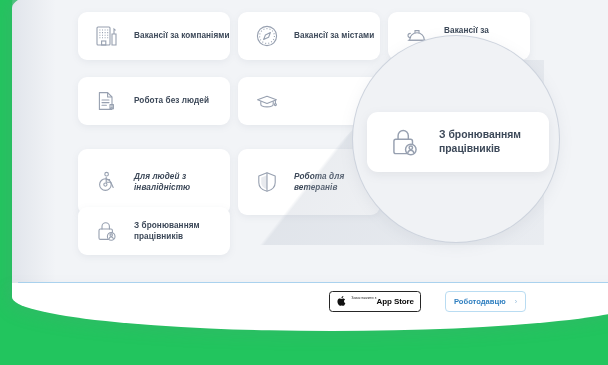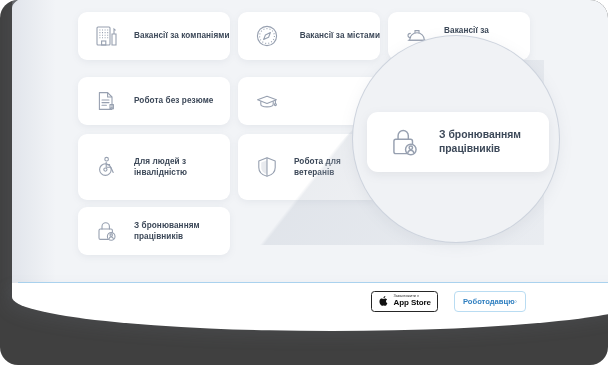--- a/index.html
+++ b/index.html
@@ -3,21 +3,21 @@
 <meta charset="utf-8">
 <title>Work.ua categories panel</title>
 <style>
   html,body{margin:0;padding:0;}
   body{
     width:608px;height:365px;overflow:hidden;
     background:#ffffff;
     font-family:"Liberation Sans","DejaVu Sans",sans-serif;
     -webkit-font-smoothing:antialiased;
   }
-  .stage{position:relative;width:608px;height:365px;overflow:hidden;background:#404040;border-radius:18px;}
+  .stage{position:relative;width:608px;height:365px;overflow:hidden;background:#22c55e;}
 
   
   .panel-wrap{position:absolute;left:0;top:0;width:608px;height:300px;overflow:hidden;}
   .panel{
     position:absolute;left:12px;top:-34px;width:640px;height:330px;
     background:#f2f4f7;
     border-radius:50% 50% 0 0 / 42px 42px 0 0;
     box-shadow:-6px 0 16px rgba(120,132,150,.13);
   }
   .panel-inner-shade{
@@ -58,25 +58,25 @@
   .card .lbl{
     margin-left:12px;
     font-size:8.2px;line-height:11.5px;
     color:#3c4858;font-weight:700;
     letter-spacing:.01em;
     white-space:pre-line;
   }
 
   
   .c1{left:78px;width:152px;}
-  .c2{left:238px;width:142px;justify-content:space-between;}
+  .c2{left:238px;width:142px;}
   .c3{left:388px;width:142px;}
   .r1{top:12px;height:48px;}
   .r2{top:77px;height:48px;}
-  .r3{top:134px;height:66px;}
+  .r3{top:149px;height:66px;font-style:italic;}
   .r4{top:207px;height:48px;}
 
   
   .beam{
     position:absolute;left:244px;top:60px;width:300px;height:185px;
     background:linear-gradient(128deg,rgba(255,255,255,0) 36%,rgba(176,185,199,.26) 37%,rgba(176,185,199,.13) 100%);
     clip-path:polygon(100% 0%, 100% 100%, 0% 100%, 58% 0%);
     pointer-events:none;
   }
 
@@ -107,26 +107,26 @@
     position:absolute;left:0;top:288px;width:608px;height:26px;
     display:flex;align-items:center;justify-content:flex-end;
     padding-right:82px;box-sizing:border-box;gap:8px;
   }
   .badge{
     height:21px;border:1px solid #262626;border-radius:3.5px;
     background:#ffffff;display:flex;align-items:center;
     padding:0 6px 0 5px;box-sizing:border-box;gap:4px;
   }
   .badge .g{width:12px;height:13px;display:flex;align-items:center;justify-content:center;}
-  .badge .txts{display:flex;flex-direction:column;justify-content:center;line-height:1;}
+  .badge .txts{display:flex;flex-direction:row;justify-content:center;line-height:1;}
   .badge .t1{font-size:3.6px;color:#1a1a1a;letter-spacing:.02em;transform:scaleY(1.05);}
   .badge .t2{font-size:8px;color:#0a0a0a;font-weight:700;margin-top:1px;letter-spacing:-.01em;}
   .emp-btn{
-    margin-left:8px;height:21px;border:1px solid #b9dcf2;border-radius:4px;
-    background:#ffffff;display:flex;align-items:center;
+    margin-left:16px;height:21px;border:1px solid #b9dcf2;border-radius:4px;
+    background:#ffffff;display:flex;align-items:center;gap:9px;
     padding:0 8px;box-sizing:border-box;cursor:pointer;
   }
   .emp-btn .lbl{font-size:7.6px;color:#2f7fc0;font-weight:600;}
   .emp-btn .chev{font-size:7px;color:#8fb9d8;line-height:1;}
 </style>
 </head>
 <body>
 
 <div class="stage">
 
@@ -178,21 +178,21 @@
 
     <div class="card c1 r2">
       <span class="ico">
         <svg width="26" height="26" viewBox="0 0 26 26" fill="none" stroke="currentColor" stroke-width="1.1">
           <path d="M5.4 4.6h8.2l4.4 4.4v12.4H5.4z" stroke-linejoin="round"></path>
           <path d="M13.6 4.6V9h4.4"></path>
           <path d="M8 12h7M8 14.6h7M8 17.2h4.4" stroke-linecap="round"></path>
           <path d="M16 16.6v4.2l1.7-1.1 1.7 1.1v-4.2z" stroke-linejoin="round"></path>
         </svg>
       </span>
-      <span class="lbl">Робота без резюме</span>
+      <span class="lbl">Робота без людей</span>
     </div>
 
     <div class="card c2 r2">
       <span class="ico">
         <svg width="26" height="26" viewBox="0 0 26 26" fill="none" stroke="currentColor" stroke-width="1.1">
           <path d="M13 8.2 3.6 11.8 13 15.4l9.4-3.6z" stroke-linejoin="round"></path>
           <path d="M6.8 13.2v3.1c0 1.5 2.8 2.6 6.2 2.6s6.2-1.1 6.2-2.6v-3.1"></path>
           <path d="M21.4 12.2v3.3" stroke-linecap="round"></path>
           <circle cx="21.4" cy="16.6" r="1"></circle>
         </svg>

